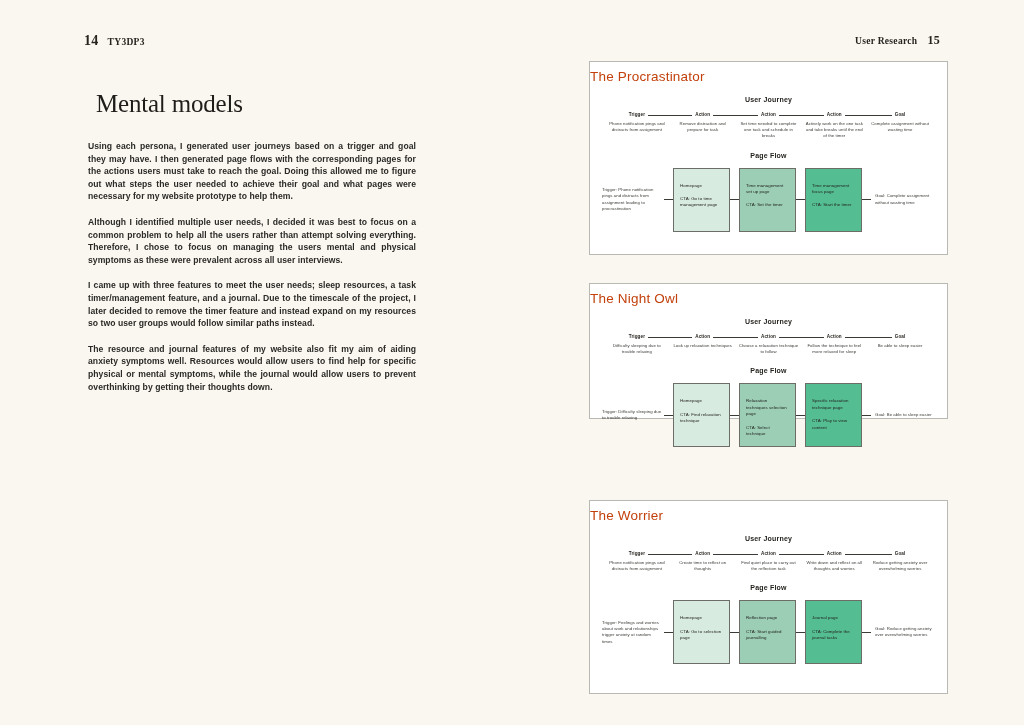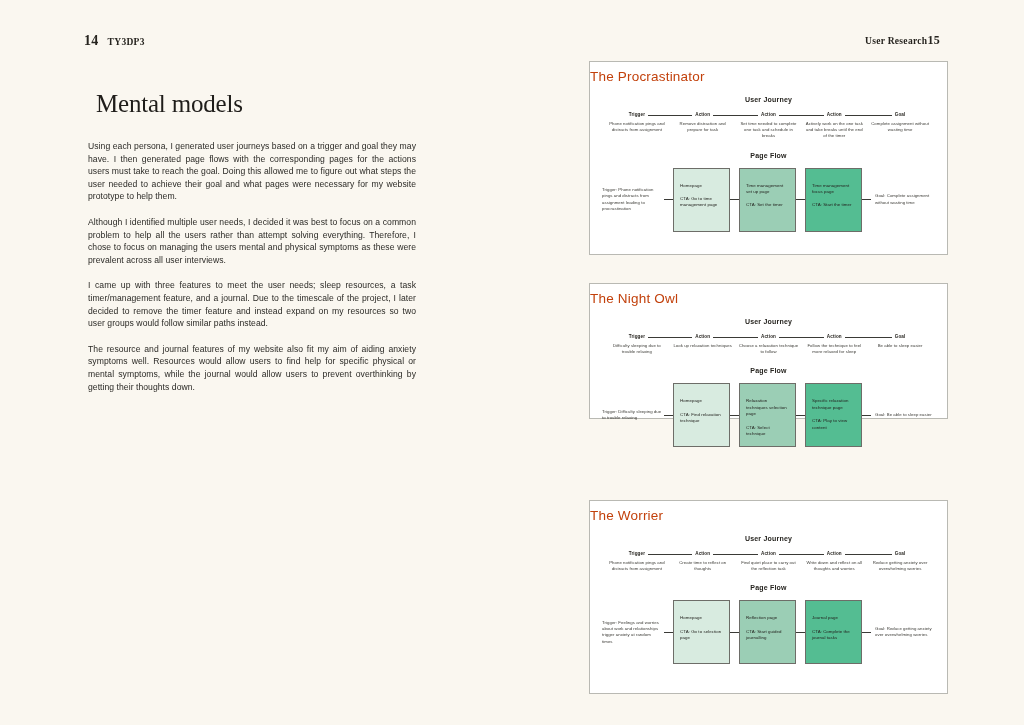--- a/index.html
+++ b/index.html
@@ -24,41 +24,41 @@
     font-weight: bold; font-size: 9.5px; letter-spacing: .3px;
     color: #26241f;
     display: flex; align-items: baseline; gap: 9px;
   }
   .head-left .folio { font-size: 14px; }
   .head-right {
     position: absolute; right: 84px; top: 33px;
     font-family: "Liberation Serif", serif;
     font-weight: bold; font-size: 9.5px; letter-spacing: .3px;
     color: #26241f;
-    display: flex; align-items: baseline; 
+    display: flex; align-items: baseline; gap: 10px;
   }
   .head-right .folio { font-size: 12px; }
 
   
   .left-col {
     position: absolute; left: 88px; top: 90px; width: 336px;
   }
   h1.title {
     font-family: "Liberation Serif", serif;
     font-size: 25px; font-weight: normal;
     letter-spacing: -.2px;
     margin: 0 0 22px 8px;
     color: #1f1d1a;
   }
   .body-p {
     font-size: 8.6px;
     line-height: 12.6px;
     margin: 0 8px 13px 0;
     color: #2b2a26;
-    font-weight: 400;
+    font-weight: 700;
     letter-spacing: .05px;
     text-align: justify;
   }
   .body-p:last-child { margin-bottom: 0; }
 
   
   .card {
     position: absolute;
     left: 589px; width: 359px;
     background: #ffffff;

